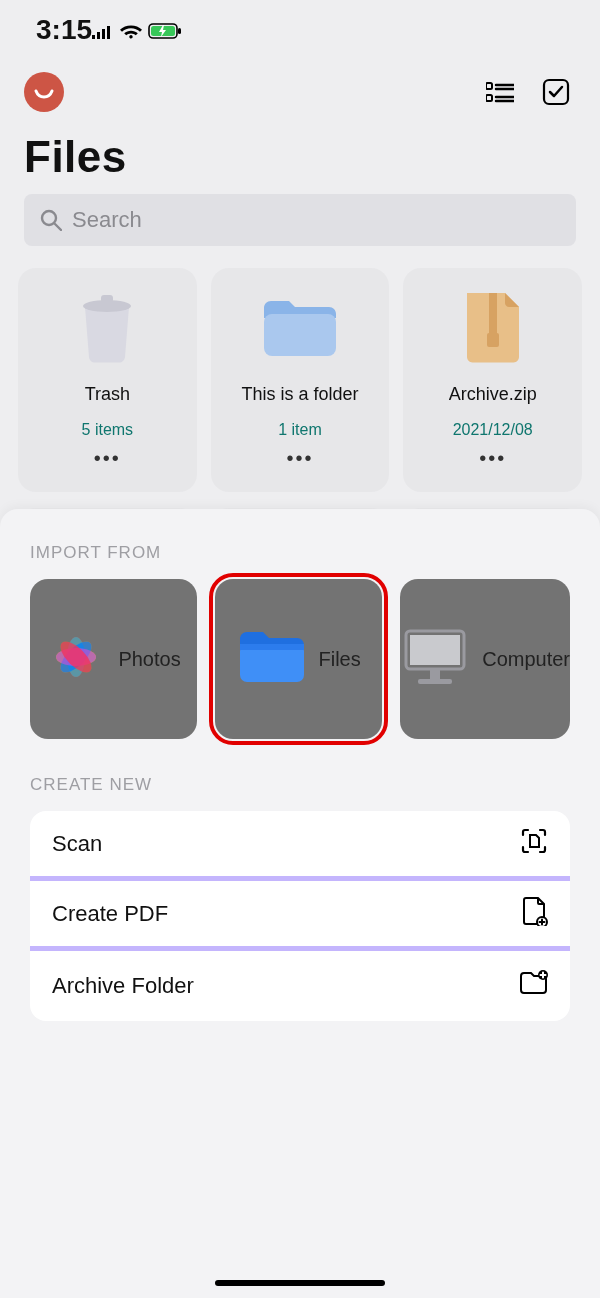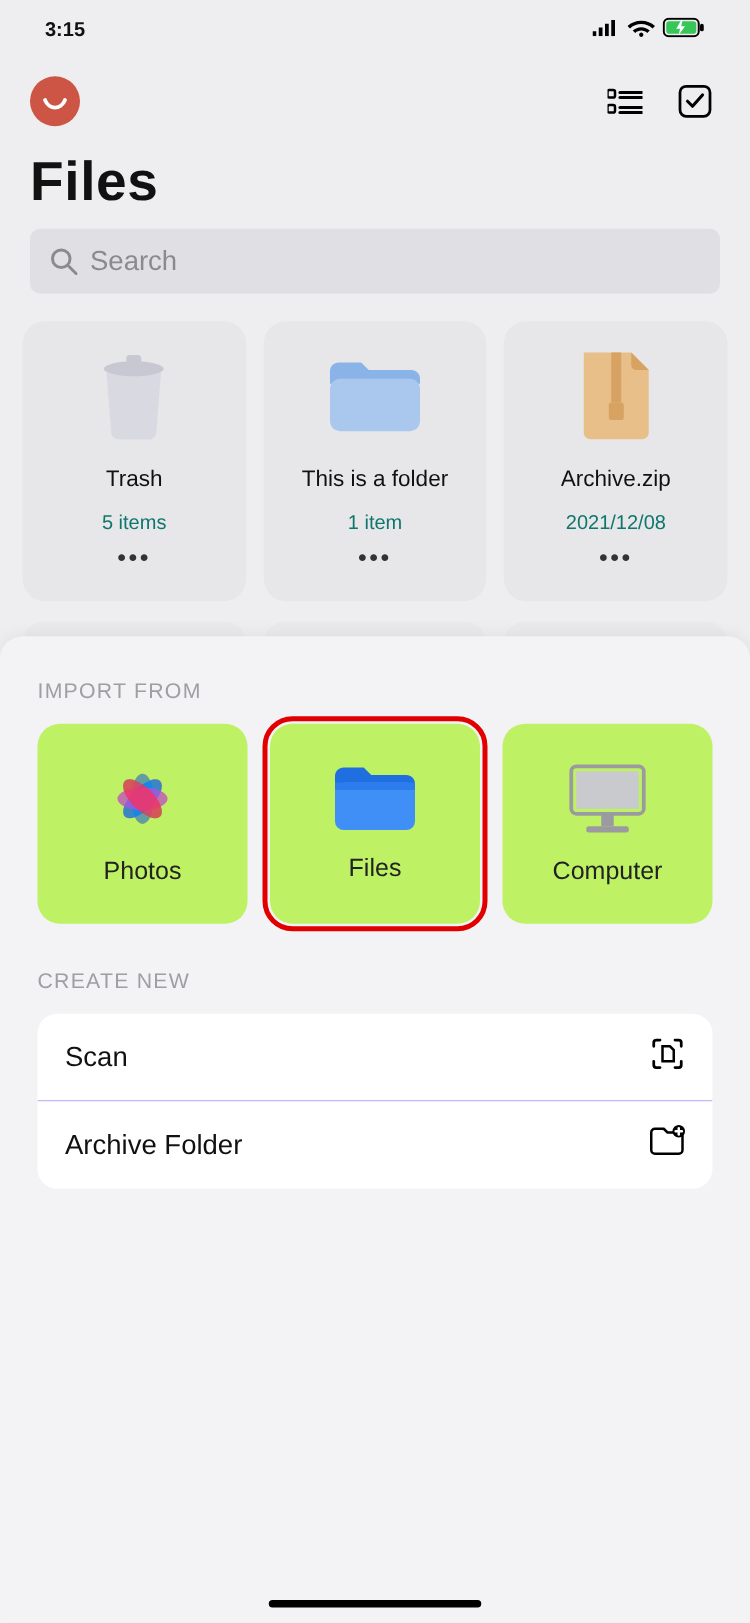--- a/index.html
+++ b/index.html
@@ -7,24 +7,23 @@
   body {
     font-family: -apple-system, "Helvetica Neue", Arial, sans-serif;
     background: #eeeef0;
     color: #111;
     overflow: hidden;
     position: relative;
   }
   
   .statusbar {
     display: flex;
-    justify-content: space-between;
     align-items: center;
     padding: 14px 36px 8px;
-    font-size: 16px;
+    font-size: 28px;
     font-weight: 600;
   }
   .status-right { display: flex; align-items: center; gap: 6px; }
 
   
   .app-header {
     display: flex;
     align-items: center;
     padding: 18px 24px 0;
     gap: 16px;
@@ -112,42 +111,42 @@
   }
   .section-label {
     font-size: 17px;
     color: #9e9ea3;
     letter-spacing: 1px;
     margin-bottom: 16px;
   }
   .import-row { display: flex; gap: 18px; margin-bottom: 36px; }
   .import-card {
     flex: 1;
-    background: #bef264;
+    background: #737373;
     border-radius: 18px;
     height: 160px;
-    display:flex; flex-direction:column; align-items:center; justify-content:center; gap:12px;
+    display:flex; flex-direction:row; align-items:center; justify-content:center; gap:12px;
   }
   .import-card.highlight {
     outline: 4px solid #e10000;
     outline-offset: 2px;
   }
   .import-card .lab { font-size: 20px; color: #222; }
 
   .create-list {
     background: #fff;
     border-radius: 16px;
     overflow:hidden;
   }
   .create-row {
     display:flex; align-items:center; justify-content:space-between;
     height: 70px;
     padding: 0 22px;
     font-size: 22px;
-    border-bottom: 1px solid #c4b5fd;
+    border-bottom: 5px solid #c4b5fd;
   }
   .create-row:last-child { border-bottom: none; }
 
   .home-indicator {
     position:absolute; bottom:12px; left:50%; transform:translateX(-50%);
     width:170px; height:6px; background:#000; border-radius:3px;
   }
 
   
 </style>
@@ -328,20 +327,31 @@
     <div class="create-row">
       <span>Scan</span>
       <span>
         <svg width="28" height="28" viewBox="0 0 28 28">
             <path d="M3 8V5c0-1.1.9-2 2-2h3M25 8V5c0-1.1-.9-2-2-2h-3M3 20v3c0 1.1.9 2 2 2h3M25 20v3c0 1.1-.9 2-2 2h-3" fill="none" stroke="#000" stroke-width="2.2" stroke-linecap="round"></path>
             <path d="M10 8h6l3 3v9H10z" fill="none" stroke="#000" stroke-width="2"></path>
           </svg>
       </span>
     </div>
     <div class="create-row">
+      <span>Create PDF</span>
+      <span>
+        <svg width="26" height="30" viewBox="0 0 26 30">
+            <path d="M4 2h12l6 6v18c0 1.1-.9 2-2 2H4c-1.1 0-2-.9-2-2V4c0-1.1.9-2 2-2Z" fill="none" stroke="#000" stroke-width="2"></path>
+            <path d="M16 2v5c0 .6.4 1 1 1h5" fill="none" stroke="#000" stroke-width="2"></path>
+            <circle cx="20" cy="26" r="5" fill="#fff" stroke="#000" stroke-width="2"></circle>
+            <path d="M20 23.5v5M17.5 26h5" stroke="#000" stroke-width="2" stroke-linecap="round"></path>
+          </svg>
+      </span>
+    </div>
+    <div class="create-row">
       <span>Archive Folder</span>
       <span>
         <svg width="30" height="26" viewBox="0 0 30 26">
             <path d="M3 6c0-1.7 1.3-3 3-3h7l3 3h9c1.7 0 3 1.3 3 3v11c0 1.7-1.3 3-3 3H6c-1.7 0-3-1.3-3-3V6Z" fill="none" stroke="#000" stroke-width="2"></path>
             <circle cx="25" cy="5" r="5" fill="#000"></circle>
             <path d="M25 2.5v5M22.5 5h5" stroke="#fff" stroke-width="2" stroke-linecap="round"></path>
           </svg>
       </span>
     </div>
   </div>

